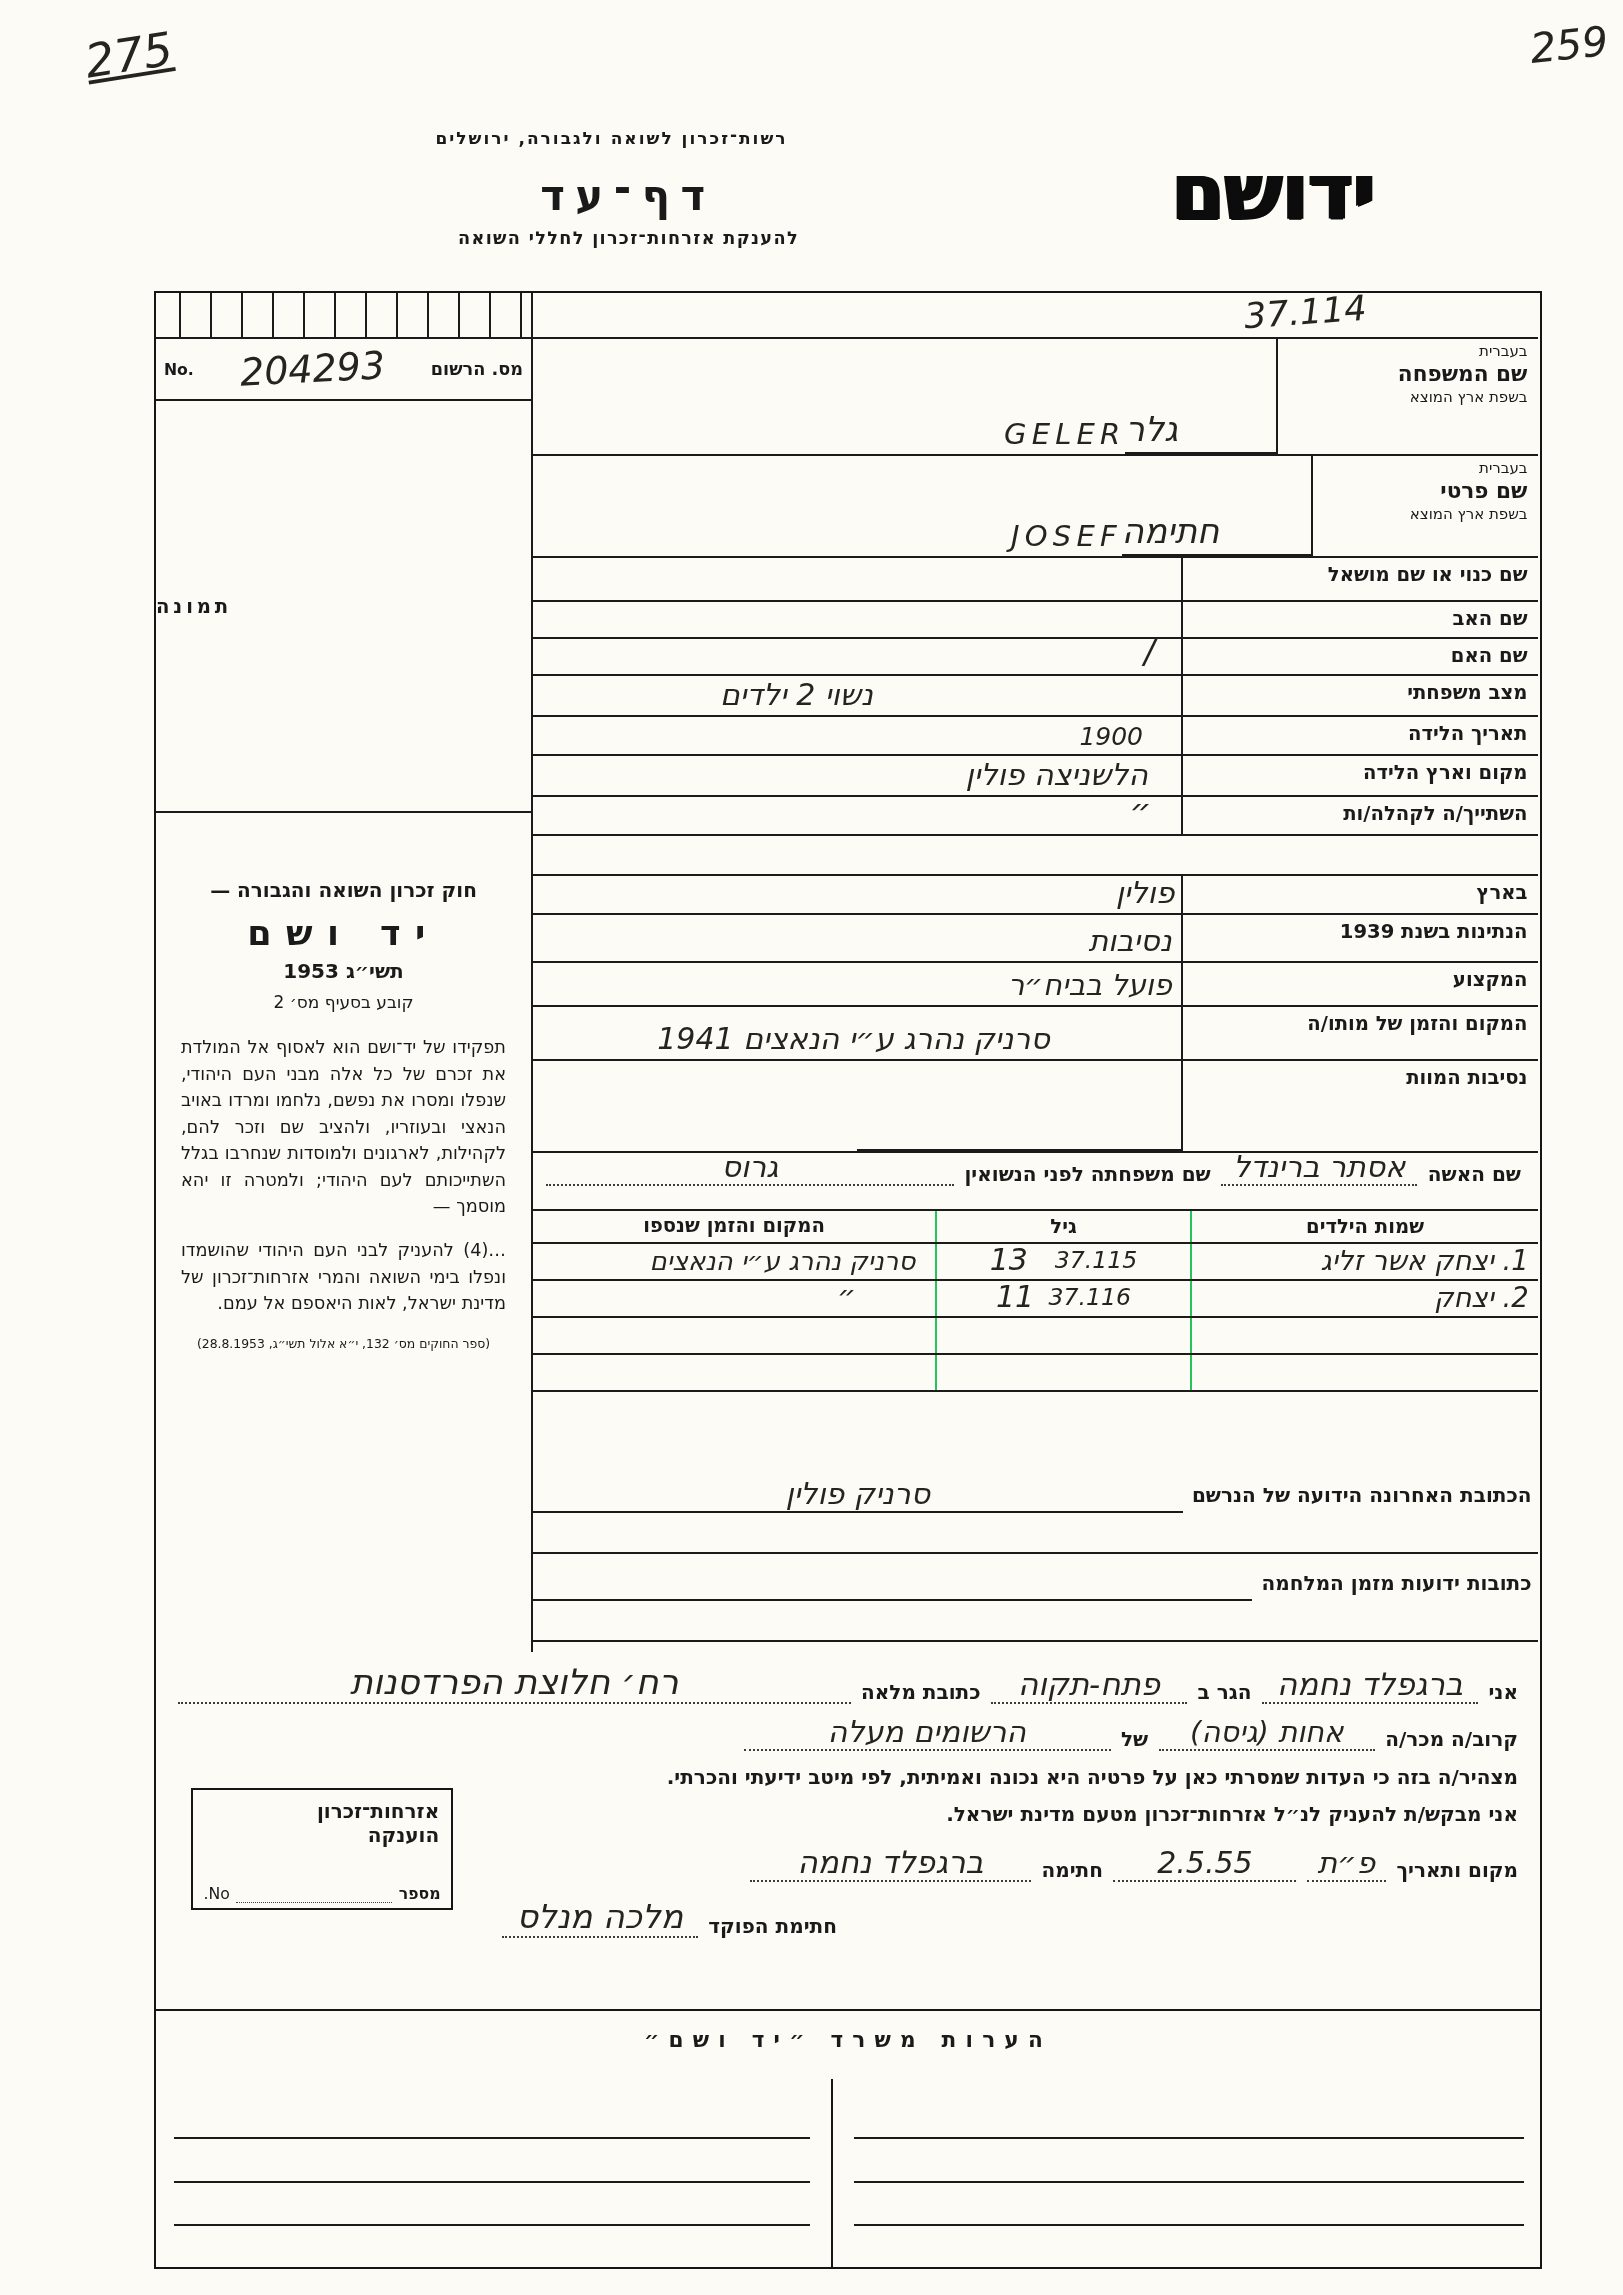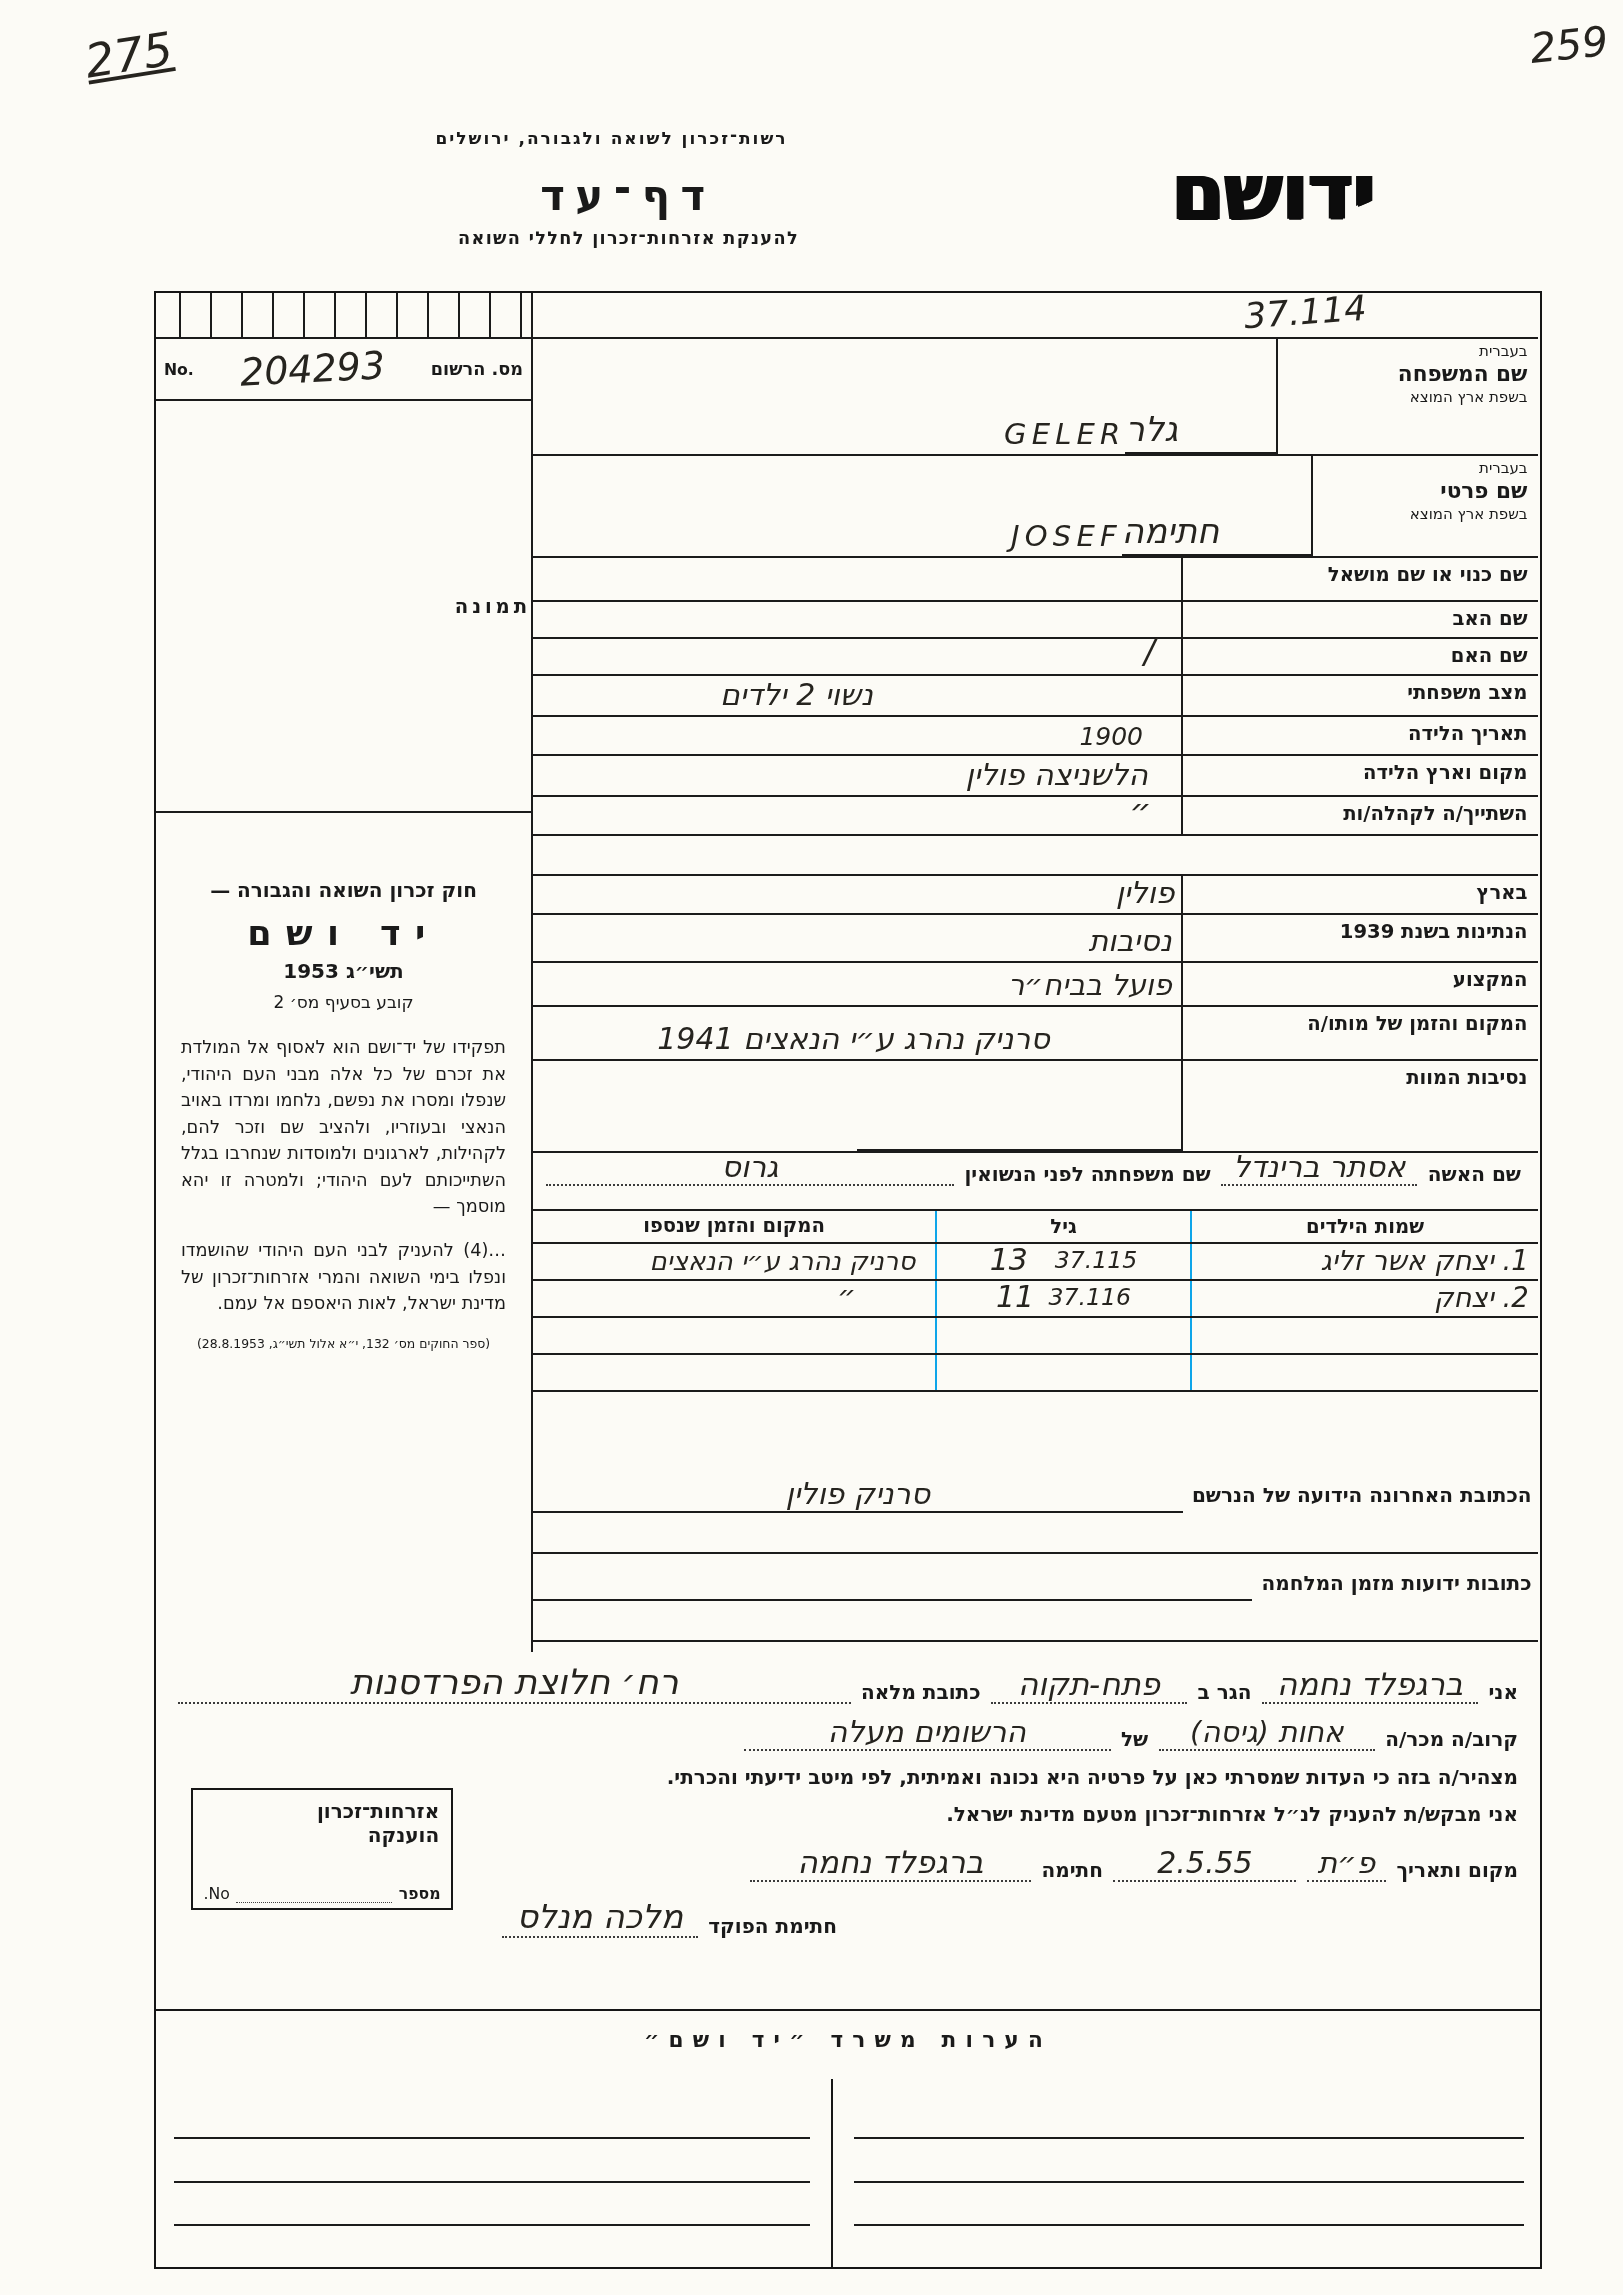--- a/index.html
+++ b/index.html
@@ -21,21 +21,21 @@
   .frow{display:flex}
   .lc{width:357px;border-left:2px solid #1b1b1b;border-bottom:2px solid #1b1b1b;
       padding:4.6px 10.5px 0 3.9px;font-weight:bold;font-size:19.6px;line-height:1.25}
   .wc{flex:1;border-bottom:2px solid #1b1b1b;display:flex;align-items:flex-end}
   .wc>.hw{padding-bottom:2.6px;white-space:nowrap}
   .subcol{flex-direction:row;align-items:stretch}
   .subline{flex:1;display:flex;align-items:flex-end}
   .subline.first{border-bottom:2px solid #1b1b1b}
   .line-row{border-bottom:2px solid #1b1b1b}
   .tick{width:2px;background:#1b1b1b;display:block}
-  .chc{border-left:2px solid #0ea5e9;display:flex;align-items:flex-end}
+  .chc{border-left:2px solid #22c55e;display:flex;align-items:flex-end}
 </style>
 </head>
 <body>
 
 <div class="page">
 
   <div class="abs hw" style="left:85px;top:27.5px;font-size:46px;transform:rotate(-9deg);text-decoration:underline">275</div>
   <div class="abs hw" style="left:1530px;top:21px;font-size:41px;transform:rotate(-6deg)">259</div>
 
   <div class="abs b" style="left:402px;top:128px;width:419px;text-align:center;font-size:17px;letter-spacing:2px">רשות־זכרון לשואה ולגבורה, ירושלים</div>
@@ -59,21 +59,21 @@
         <i class="tick"></i>
           <i class="tick"></i>
         <i class="tick"></i>
           <i class="tick"></i>
       </div>
       <div style="height:62px;border-bottom:2px solid #1b1b1b;display:flex;align-items:center;direction:ltr;padding:0 7.9px">
         <span class="b" style="font-size:15.7px">No.</span>
         <span class="hw" style="flex:1;text-align:center;font-size:38px;transform:rotate(-3deg)">204293</span>
         <span class="b" style="font-size:17.7px">מס. הרשום</span>
       </div>
-      <div style="height:412px;border-bottom:2px solid #1b1b1b;display:flex;align-items:center;justify-content:flex-start">
+      <div style="height:412px;border-bottom:2px solid #1b1b1b;display:flex;align-items:center;justify-content:flex-end">
         <span class="b" style="font-size:19.6px;letter-spacing:3.9px">תמונה</span>
       </div>
       <div style="padding:65px 25px 0">
         <div class="b center" style="font-size:20px">חוק זכרון השואה והגבורה —</div>
         <div class="b center" style="font-size:35px;letter-spacing:14.4px;margin-top:10.5px">יד ושם</div>
         <div class="b center" style="font-size:20px;margin-top:6.5px">תשי״ג 1953</div>
         <div class="center" style="font-size:17px;margin-top:9.2px">קובע בסעיף מס׳ 2</div>
         <div style="font-size:17.7px;line-height:1.5;text-align:justify;margin-top:22px">תפקידו של יד־ושם הוא לאסוף אל המולדת את זכרם של כל אלה מבני העם היהודי, שנפלו ומסרו את נפשם, נלחמו ומרדו באויב הנאצי ובעוזריו, ולהציב שם וזכר להם, לקהילות, לארגונים ולמוסדות שנחרבו בגלל השתייכותם לעם היהודי; ולמטרה זו יהא מוסמך —</div>
         <div style="font-size:17.7px;line-height:1.5;text-align:justify;margin-top:17px">…(4) להעניק לבני העם היהודי שהושמדו ונפלו בימי השואה והמרי אזרחות־זכרון של מדינת ישראל, לאות היאספם אל עמם.</div>
         <div class="center" style="font-size:12.4px;margin-top:19.6px">(ספר החוקים מס׳ 132, י״א אלול תשי״ג, 28.8.1953)</div>

